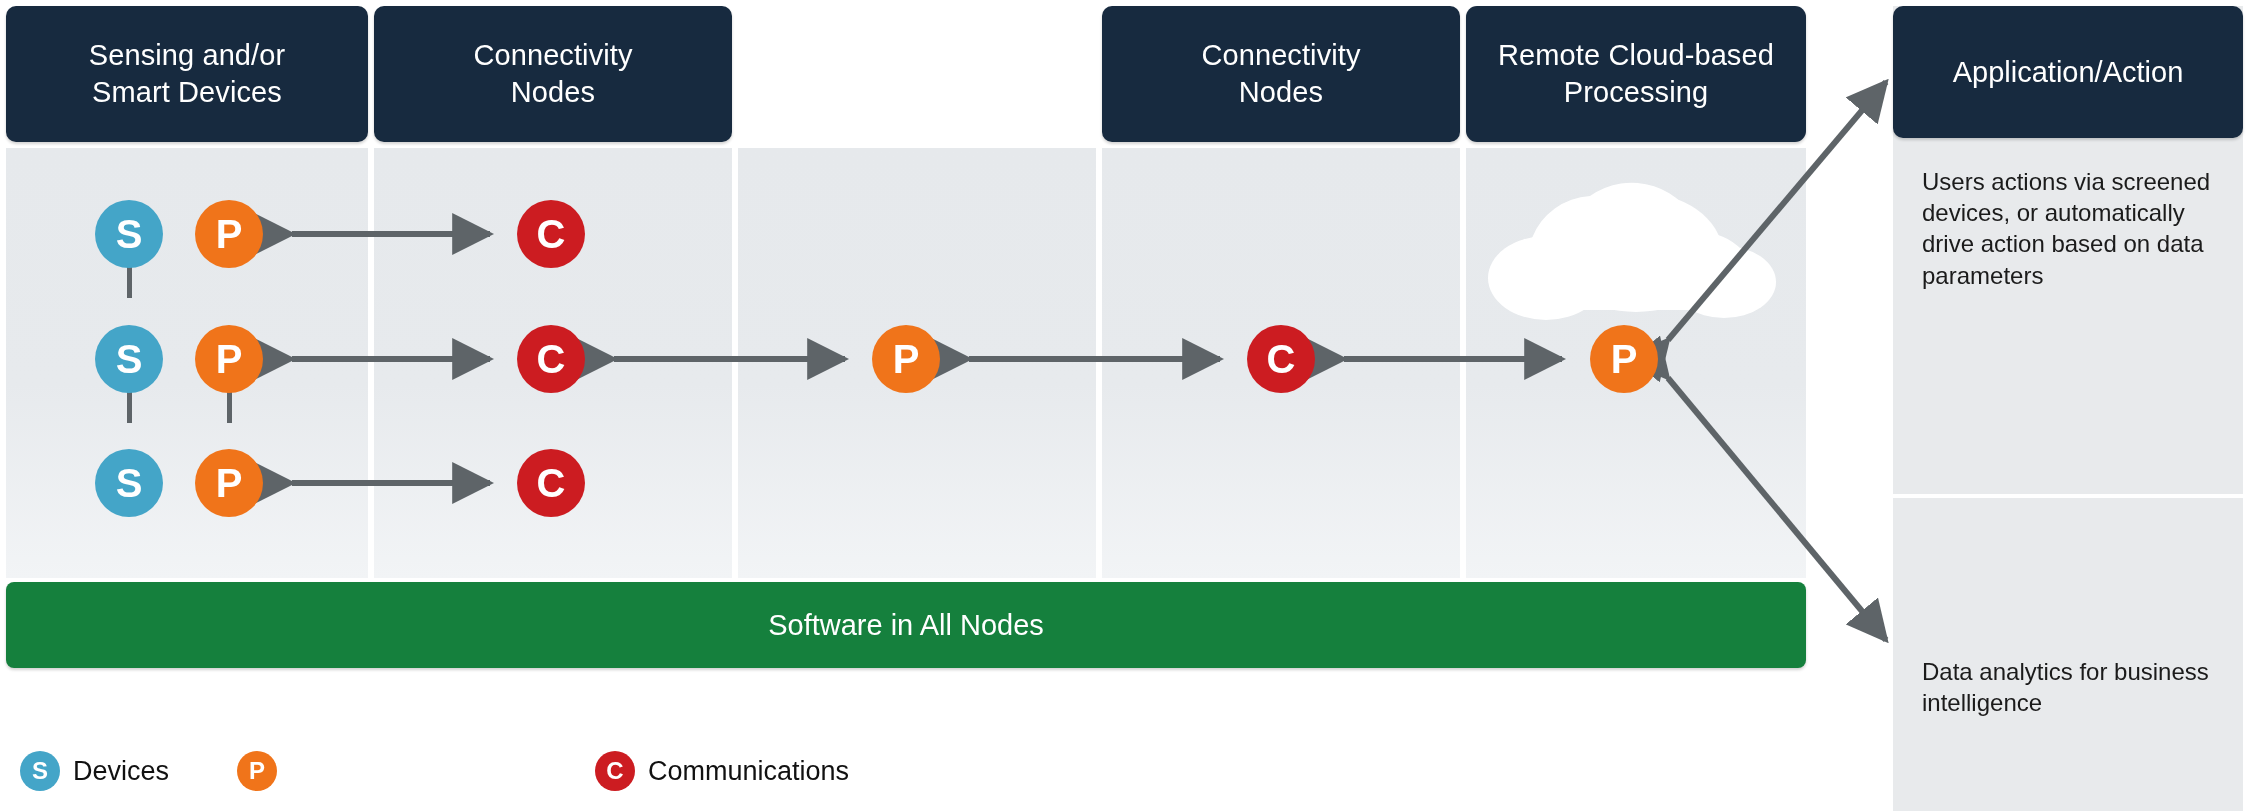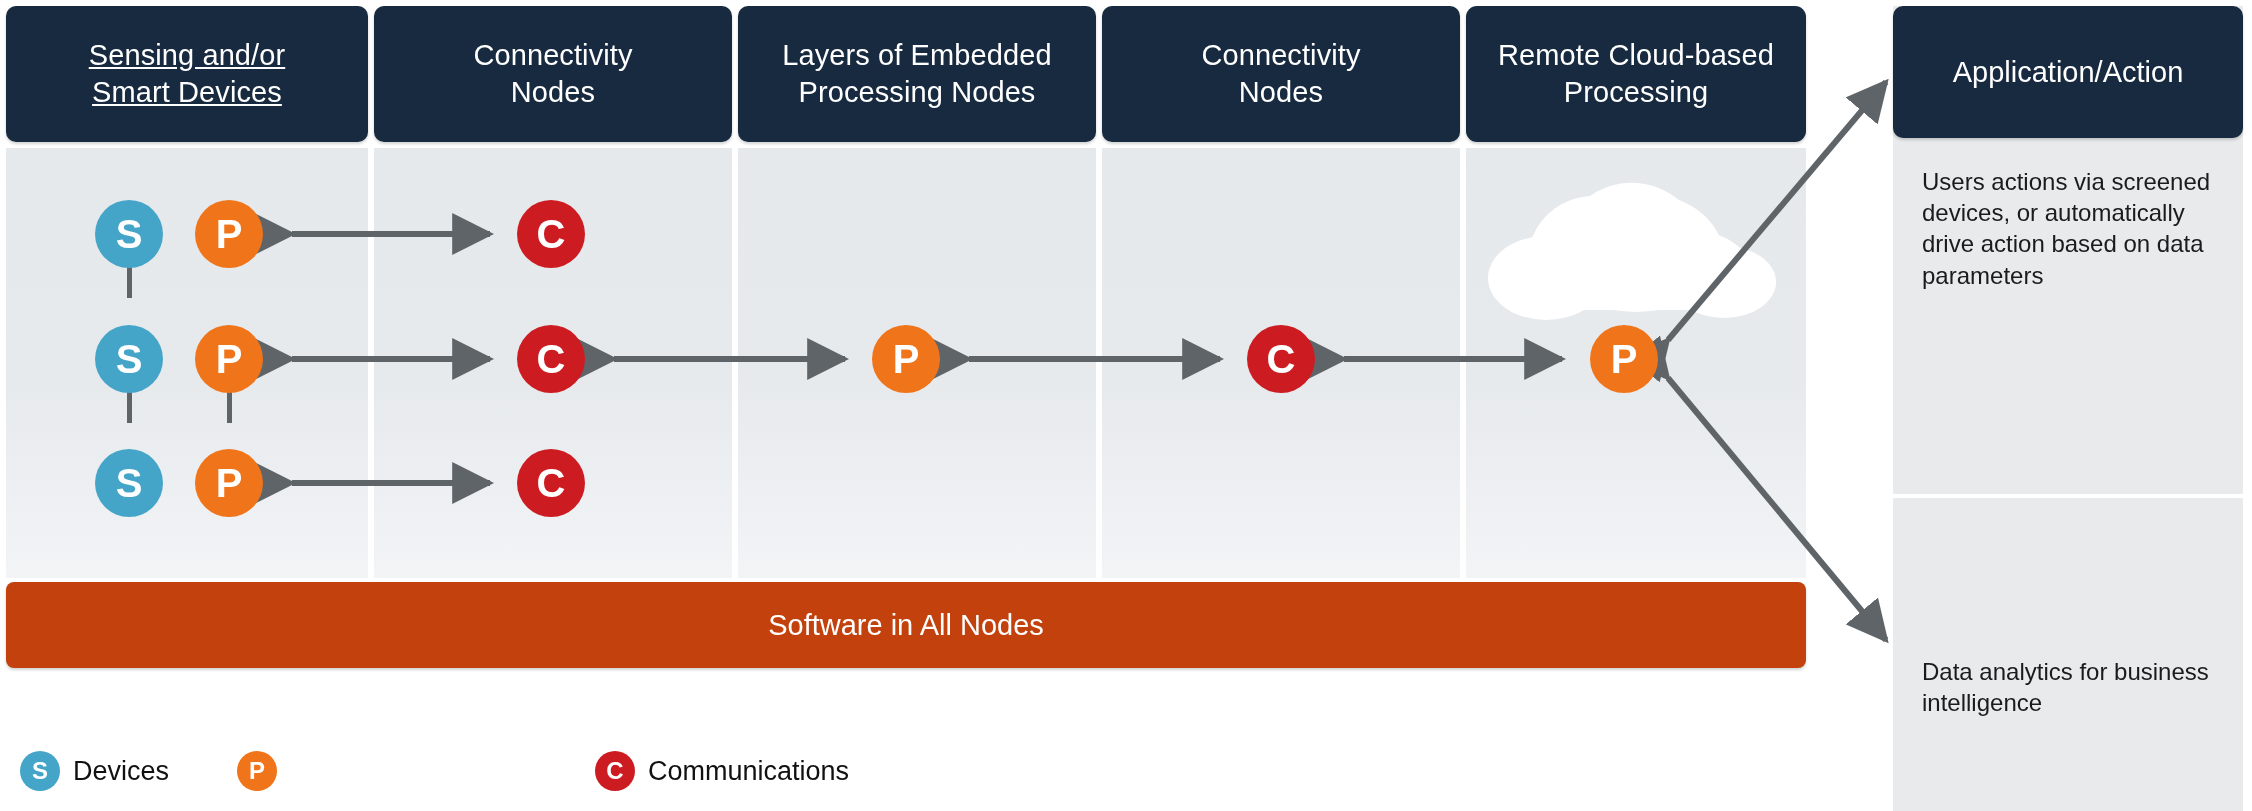--- a/index.html
+++ b/index.html
@@ -42,21 +42,21 @@
   .n-s{background:#44A5C8;}
   .n-p{background:#F0741A;}
   .n-c{background:#CC1C21;}
 
   
   .vlink{position:absolute;width:5px;background:#5e6468;z-index:3;}
 
   
   .soft-bar{
     position:absolute;
-    background:#c2410c;color:#fff;border-radius:8px;
+    background:#15803d;color:#fff;border-radius:8px;
     display:flex;align-items:center;justify-content:center;
     font-size:29px;
     box-shadow:0 2px 3px rgba(0,0,0,.18);
   }
 
   
   .rpanel{position:absolute;background:#e8eaec;}
   .rpanel-head{
     position:absolute;background:#172A3F;color:#ffffff;
     border-radius:10px;display:flex;align-items:center;justify-content:center;
@@ -84,23 +84,22 @@
 <body>
 
 <div id="stage">
 
   <div class="col-band" style="left:6px;   width:362px;"></div>
   <div class="col-band" style="left:374px; width:358px;"></div>
   <div class="col-band" style="left:738px; width:358px;"></div>
   <div class="col-band" style="left:1102px;width:358px;"></div>
   <div class="col-band" style="left:1466px;width:340px;"></div>
 
-  <div class="col-head" style="left:6px;   width:362px;text-decoration:underline;">Sensing and/or<br>Smart Devices</div>
+  <div class="col-head" style="left:6px;   width:362px;">Sensing and/or<br>Smart Devices</div>
   <div class="col-head" style="left:374px; width:358px;">Connectivity<br>Nodes</div>
-  <div class="col-head" style="left:738px; width:358px;">Layers of Embedded<br>Processing Nodes</div>
   <div class="col-head" style="left:1102px;width:358px;">Connectivity<br>Nodes</div>
   <div class="col-head" style="left:1466px;width:340px;border-radius:11px;">Remote Cloud-based<br>Processing</div>
 
   <svg id="cloudlayer" viewBox="0 0 2252 811">
     <g>
       <path fill="#ffffff" d="
         M 1528 305
         L 1740 305
         A 45 45 0 0 0 1742 250
         A 60 60 0 0 0 1700 232

